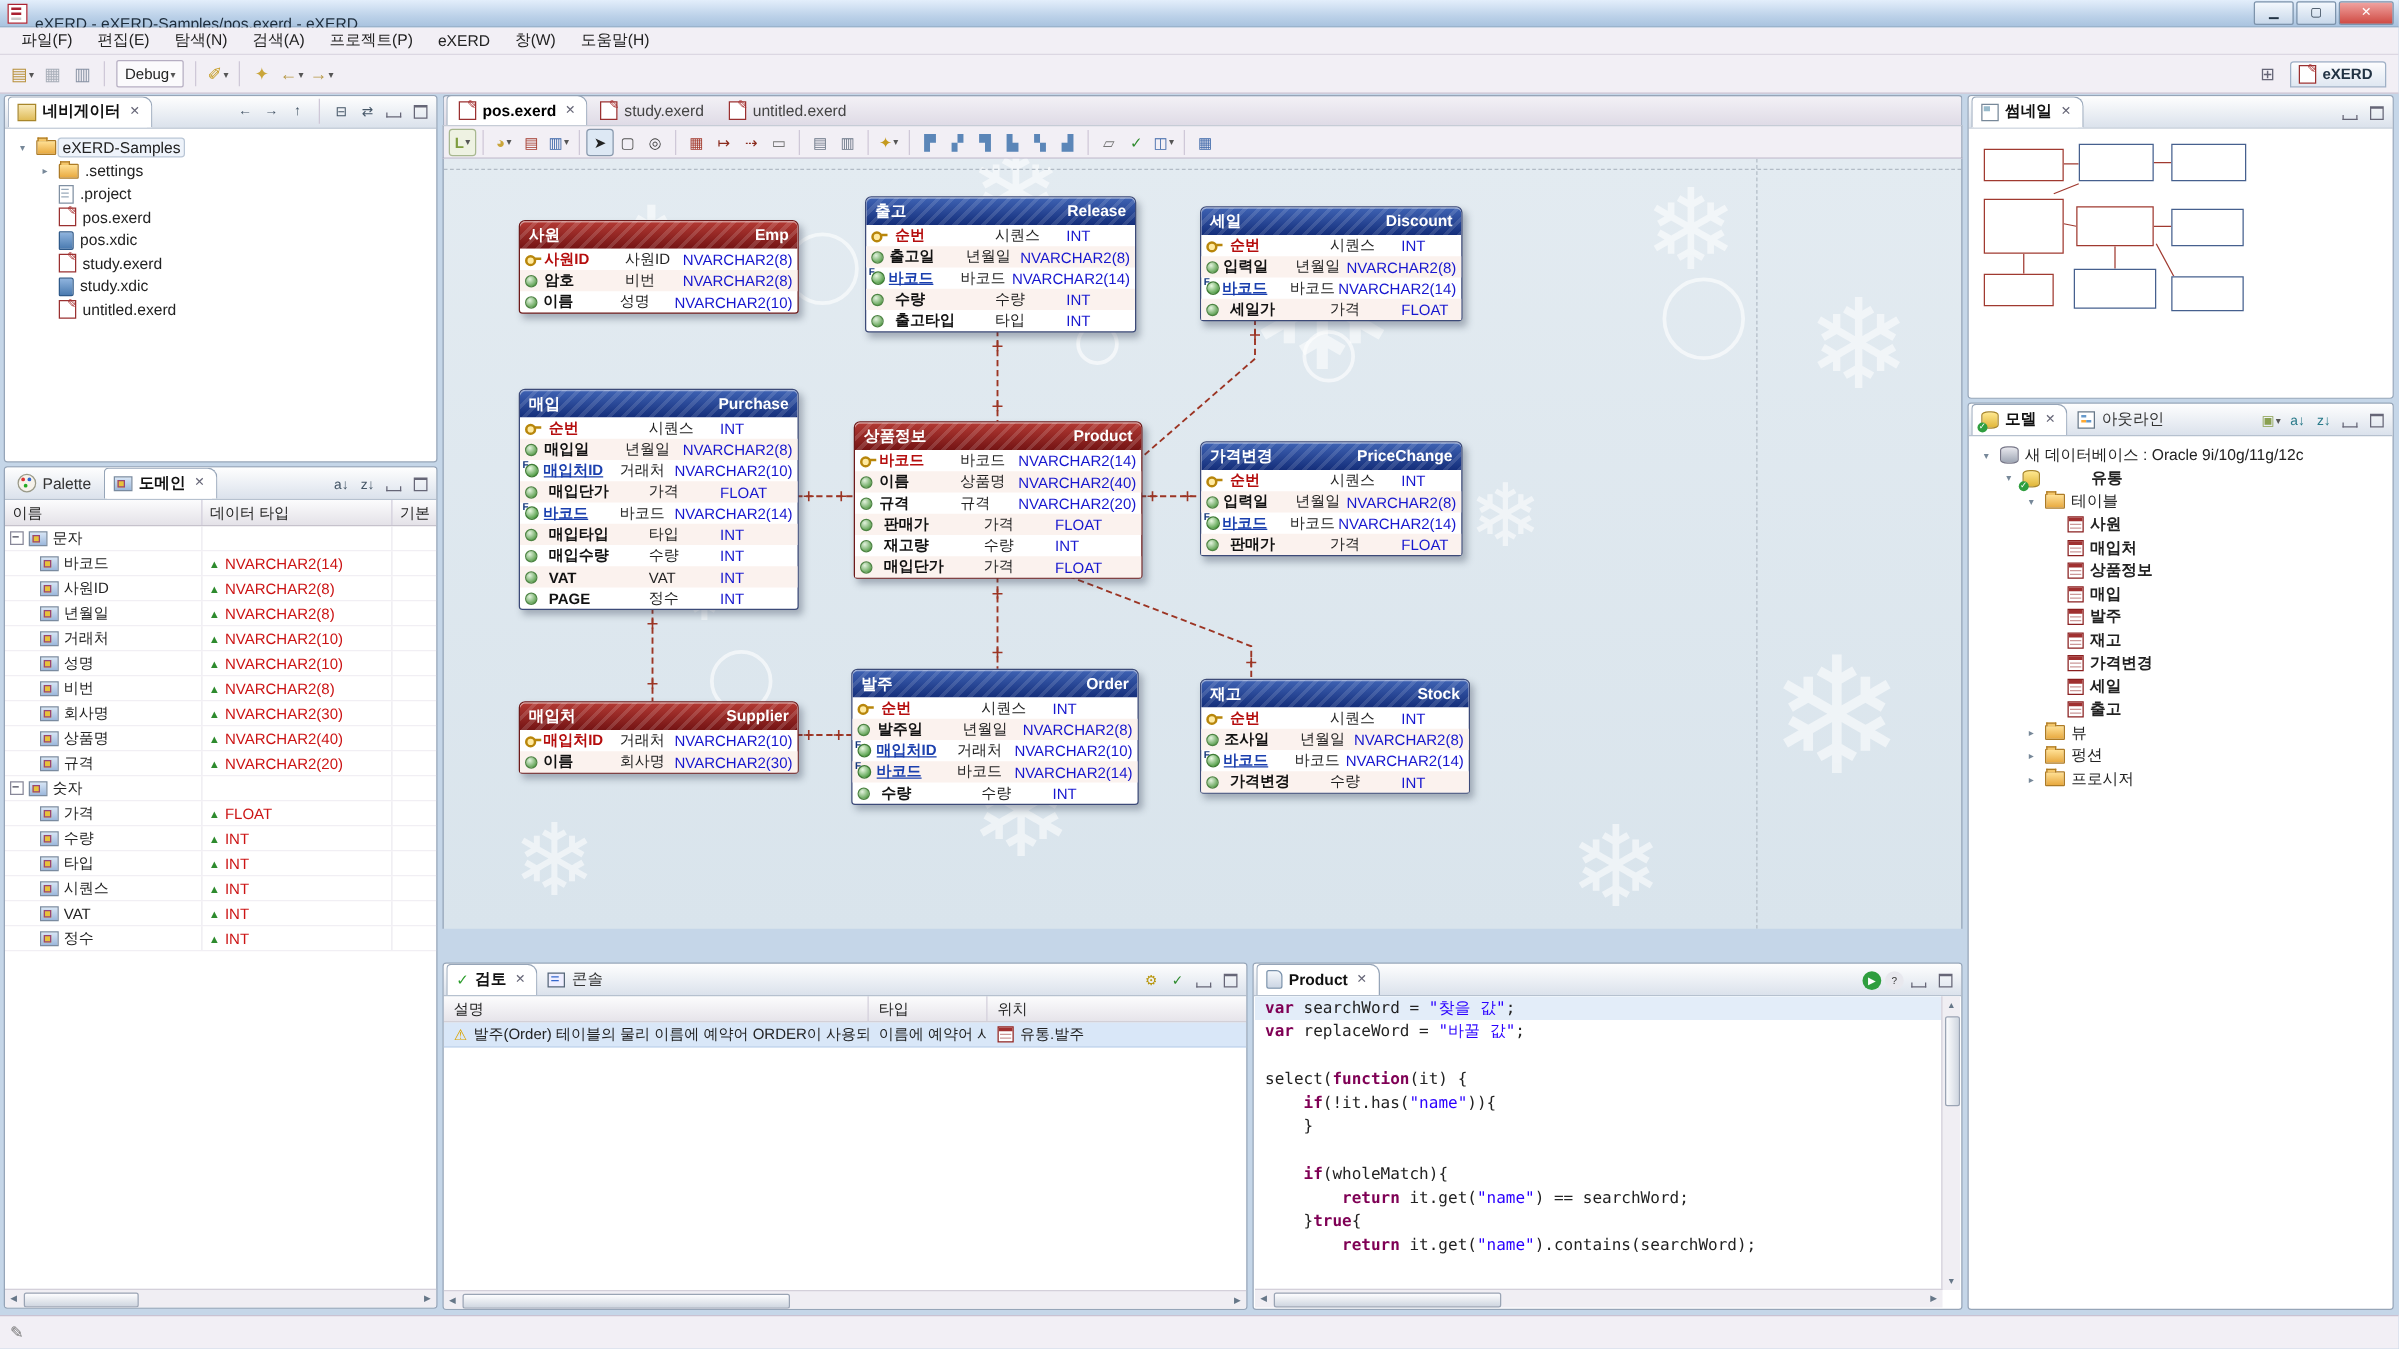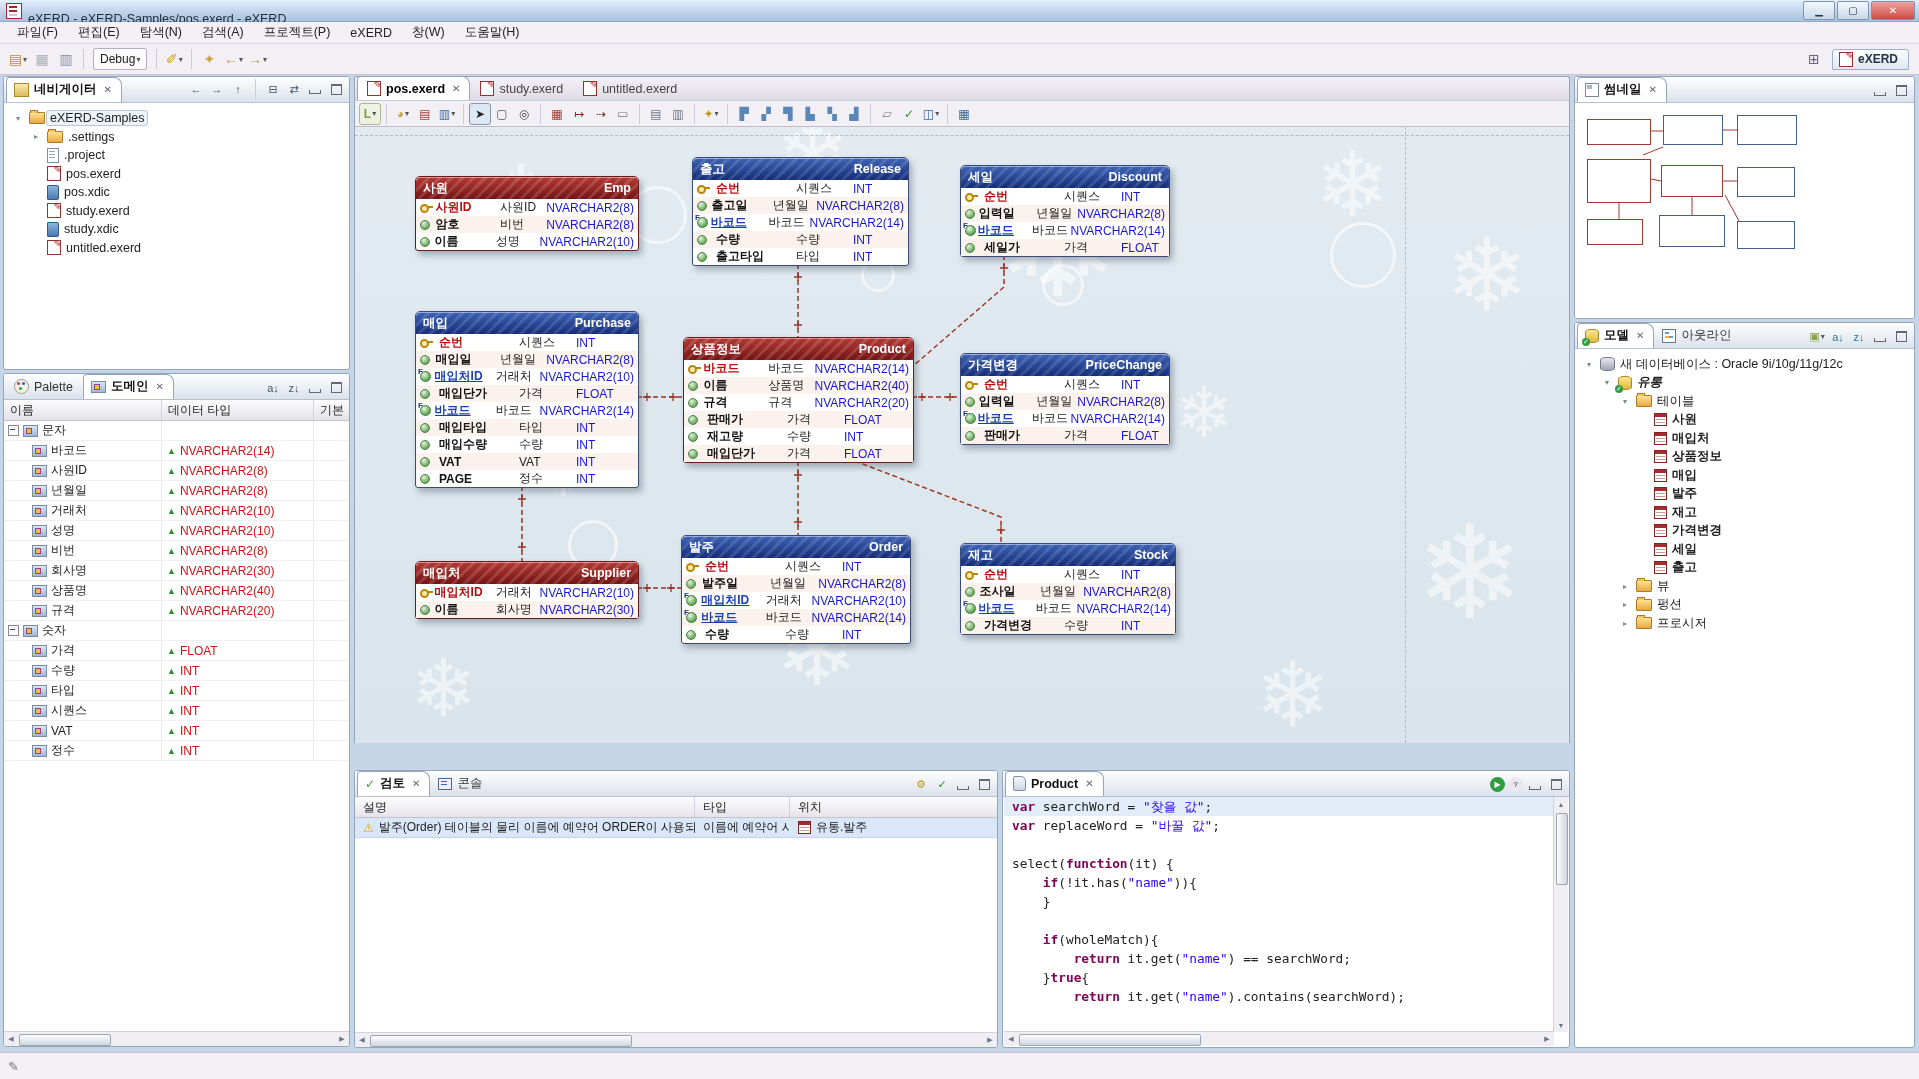--- a/index.html
+++ b/index.html
@@ -1162,21 +1162,21 @@
   </div>
   <div id="model-tree" style="padding:6px 0 0 4px;">
       <div class="trow" style="padding-left: 8px;">
         <span class="arrow">▾</span>
         <span class="tico i-db"></span>
         <span class="lbl">새 데이터베이스 : Oracle 9i/10g/11g/12c</span>
       </div>
       <div class="trow" style="padding-left: 26px;">
         <span class="arrow">▾</span>
         <span class="tico i-schema"></span>
-        <span class="lbl" style="font-weight: bold; font-style: italic;">유통</span>
+        <span class="lbl" style="font-weight: bold;  margin-left: 36px;">유통</span>
       </div>
       <div class="trow" style="padding-left: 44px;">
         <span class="arrow">▾</span>
         <span class="tico i-folder"></span>
         <span class="lbl">테이블</span>
       </div>
       <div class="trow" style="padding-left: 62px;">
         <span class="arrow"> </span>
         <span class="tico i-table"></span>
         <span class="lbl" style="font-weight: bold;">사원</span>

